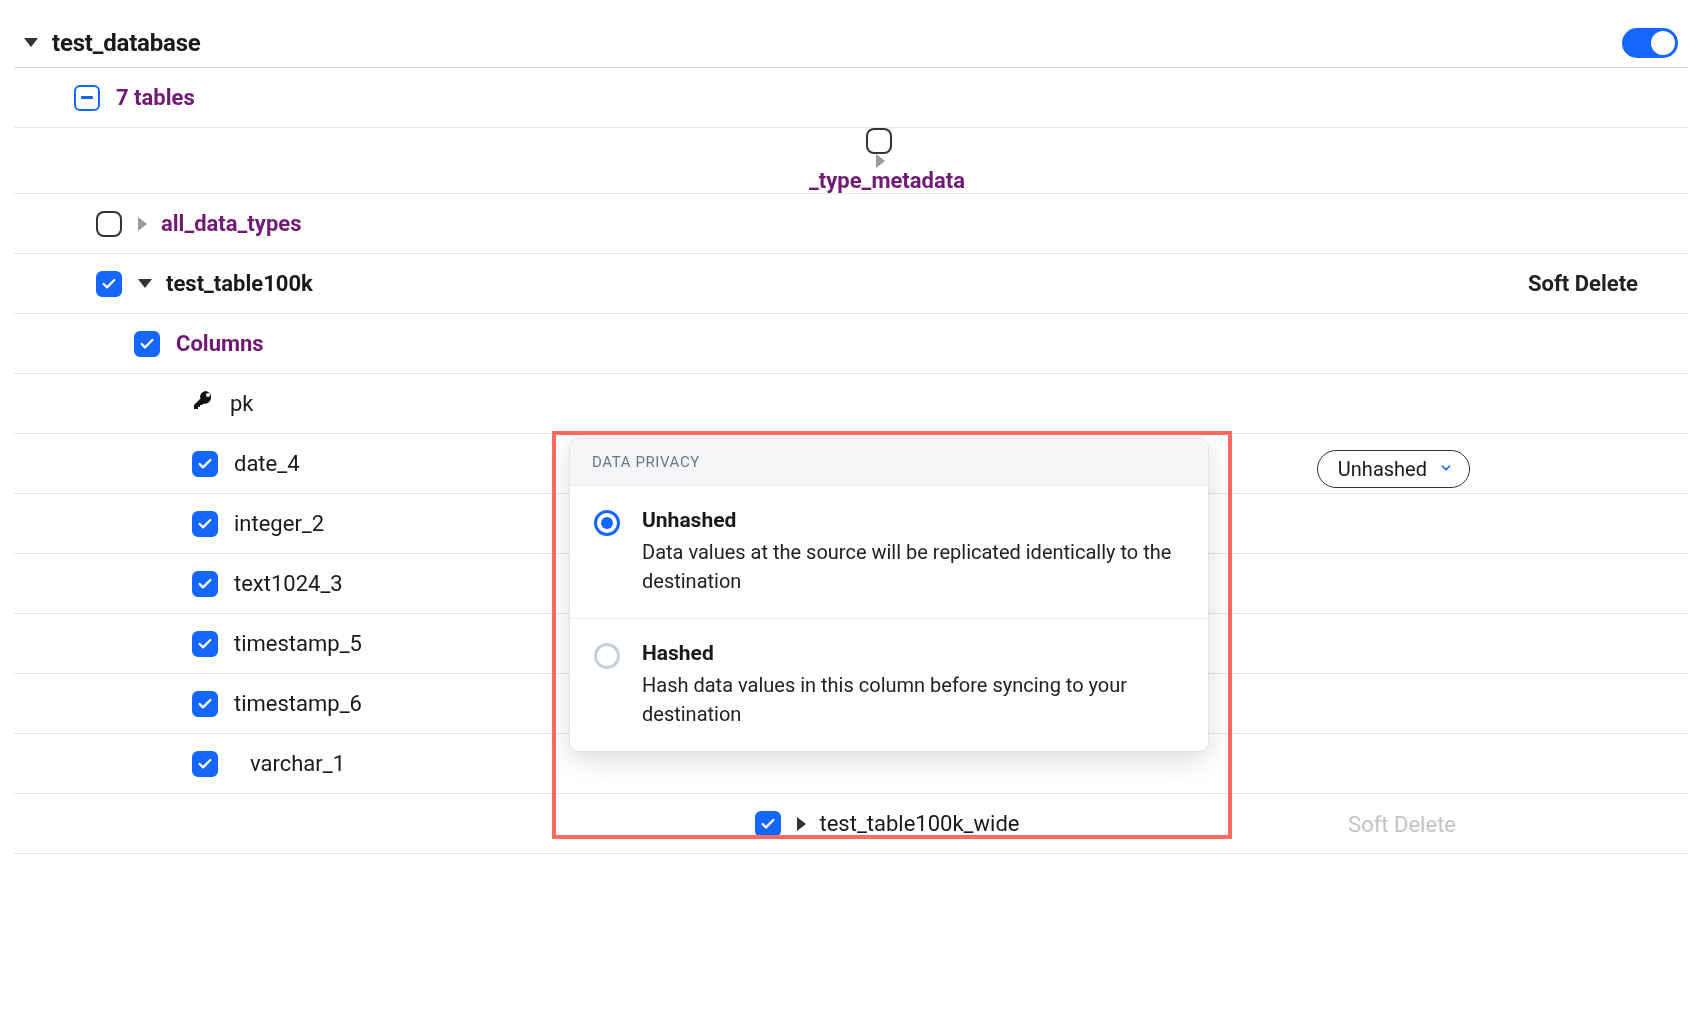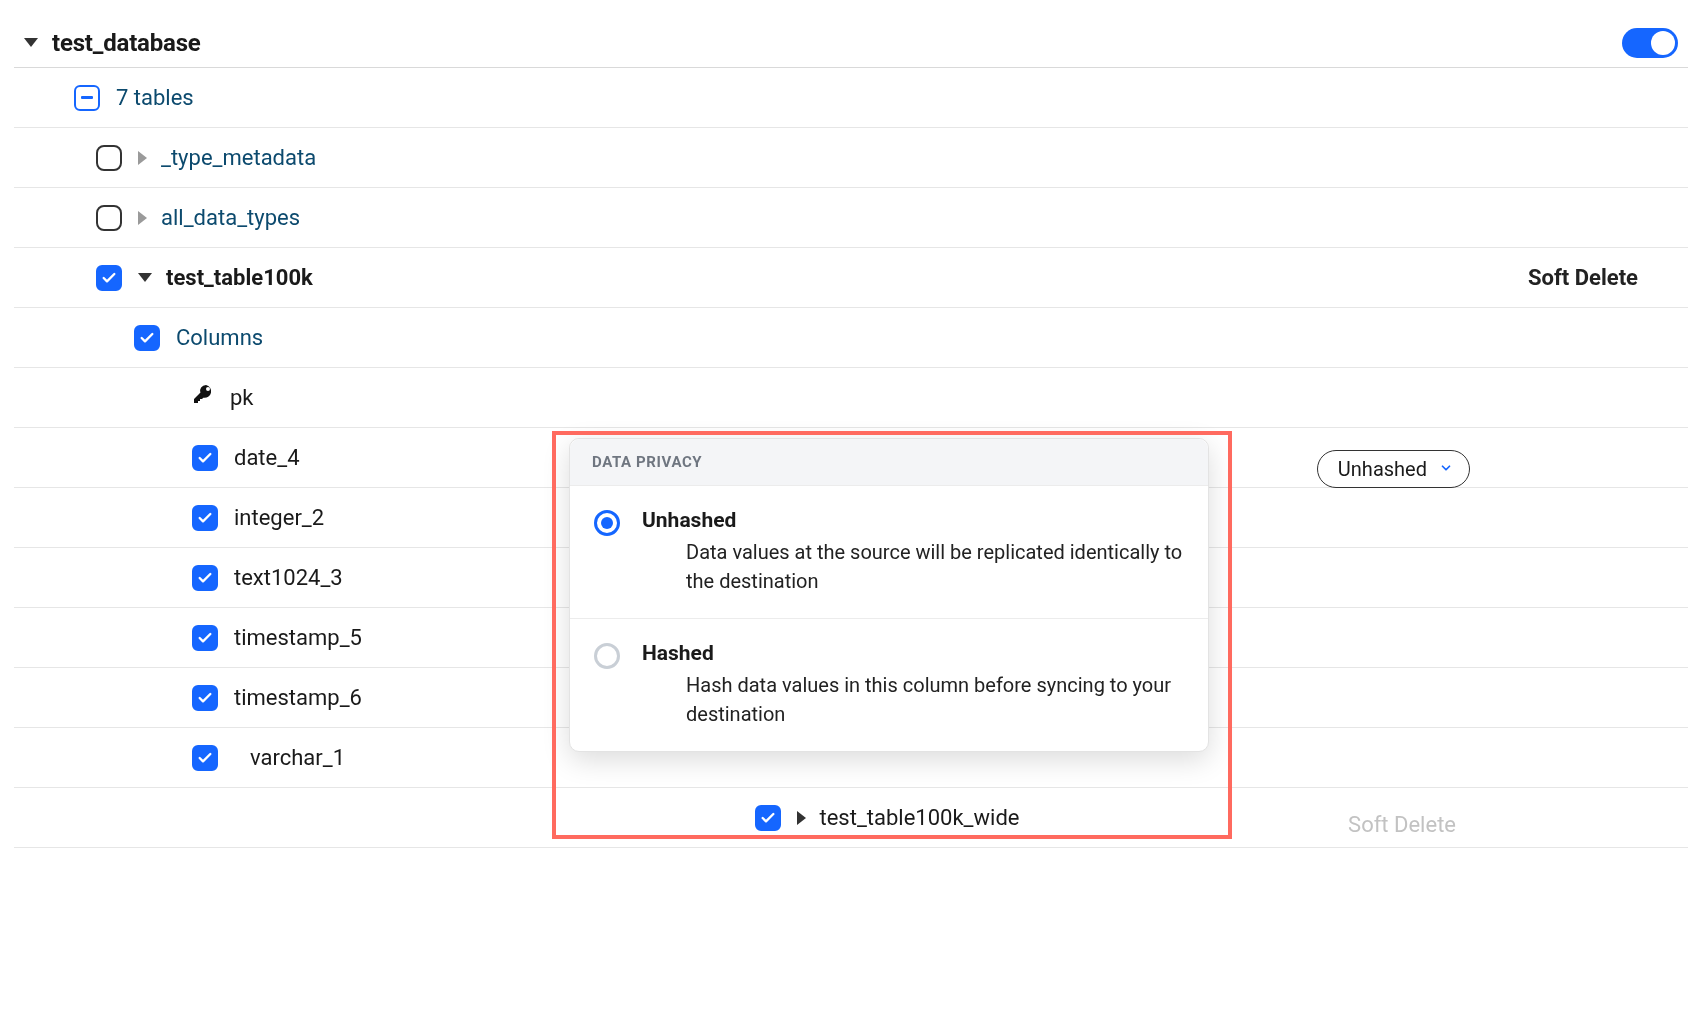--- a/index.html
+++ b/index.html
@@ -14,21 +14,21 @@
     display: flex;
     align-items: center;
     min-height: 60px;
     border-bottom: 1px solid #e6e6e6;
     background: #fff;
     padding: 0 10px;
     position: relative;
   }
   .row.header { border-bottom: 1px solid #d9d9d9; min-height: 50px; }
   .db-name { font-weight: 700; font-size: 24px; letter-spacing: -0.2px; text-align: center; }
-  .muted { color: #0c4a6e; }
+  .muted { color: #701a75; font-weight: bold; }
   .spacer { flex: 1; }
 
   
 
   
   .caret {
     width: 0; height: 0; display: inline-block;
     margin-right: 14px;
   }
   .caret.down {
@@ -92,41 +92,41 @@
     border-radius: 10px;
     box-shadow: 0 8px 28px rgba(0,0,0,0.14);
     z-index: 30;
   }
   .privacy-head {
     background: #f4f5f7;
     padding: 14px 22px;
     font-size: 15px;
     letter-spacing: 0.6px;
     color: #6f7680;
-    font-weight: 700;
+    font-weight: 400;
     border-top-left-radius: 10px; border-top-right-radius: 10px;
   }
   .privacy-opt {
     display: flex;
     padding: 22px 24px;
     border-top: 1px solid #ececec;
     gap: 22px;
   }
   .privacy-opt:first-of-type { border-top: none; }
   .radio-outer {
     width: 26px; height: 26px; border-radius: 50%;
     border: 3px solid #c9cfd6; flex-shrink: 0; margin-top: 2px;
     display:flex; align-items:center; justify-content:center;
   }
   .radio-outer.sel { border-color: #1566ff; }
   .radio-outer.sel::after {
     content:""; width:12px; height:12px; border-radius:50%; background:#1566ff;
   }
   .opt-title { font-weight: 700; font-size: 21px; margin-bottom: 6px; }
-  .opt-desc { font-size: 20px; color: #222; line-height: 1.45; margin-left: 44px; }
+  .opt-desc { font-size: 20px; color: #222; line-height: 1.45; }
 
   
   .dd-pill {
     position: absolute;
     top: 432px; right: 218px;
     z-index: 35;
     border: 1.5px solid #333; border-radius: 999px;
     padding: 6px 16px 6px 20px;
     display: inline-flex; align-items: center; gap: 12px;
     background: #fff;
@@ -155,21 +155,21 @@
     <span class="db-name">test_database</span>
     <span class="spacer"></span>
     <span class="switch"></span>
   </div>
 
   <div class="row" style="padding-left:60px;">
     <span class="cb indeterminate"></span>
     <span class="label-text muted">7 tables</span>
   </div>
 
-  <div class="row" style="padding-left:82px;">
+  <div class="row" style="padding-left:82px;flex-direction:column;">
     <span class="cb empty"></span>
     <span class="caret right muted"></span>
     <span class="label-text muted">_type_metadata</span>
   </div>
 
   <div class="row" style="padding-left:82px;">
     <span class="cb empty"></span>
     <span class="caret right muted"></span>
     <span class="label-text muted">all_data_types</span>
   </div>

